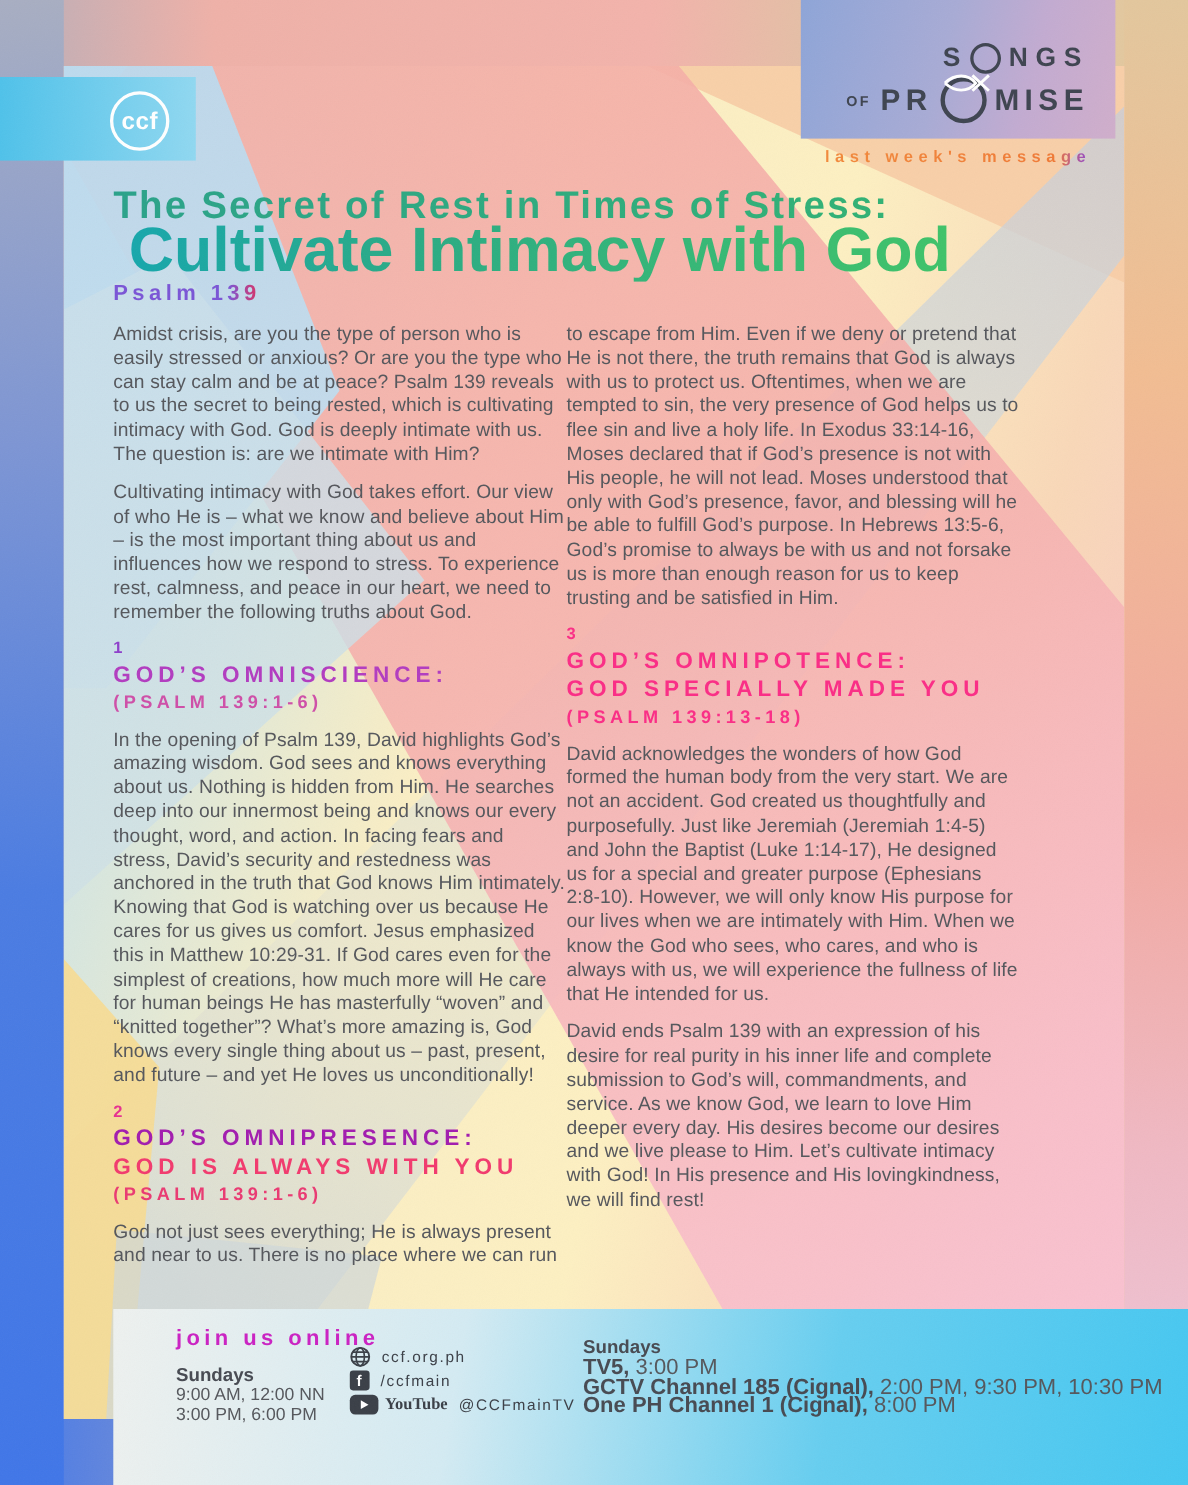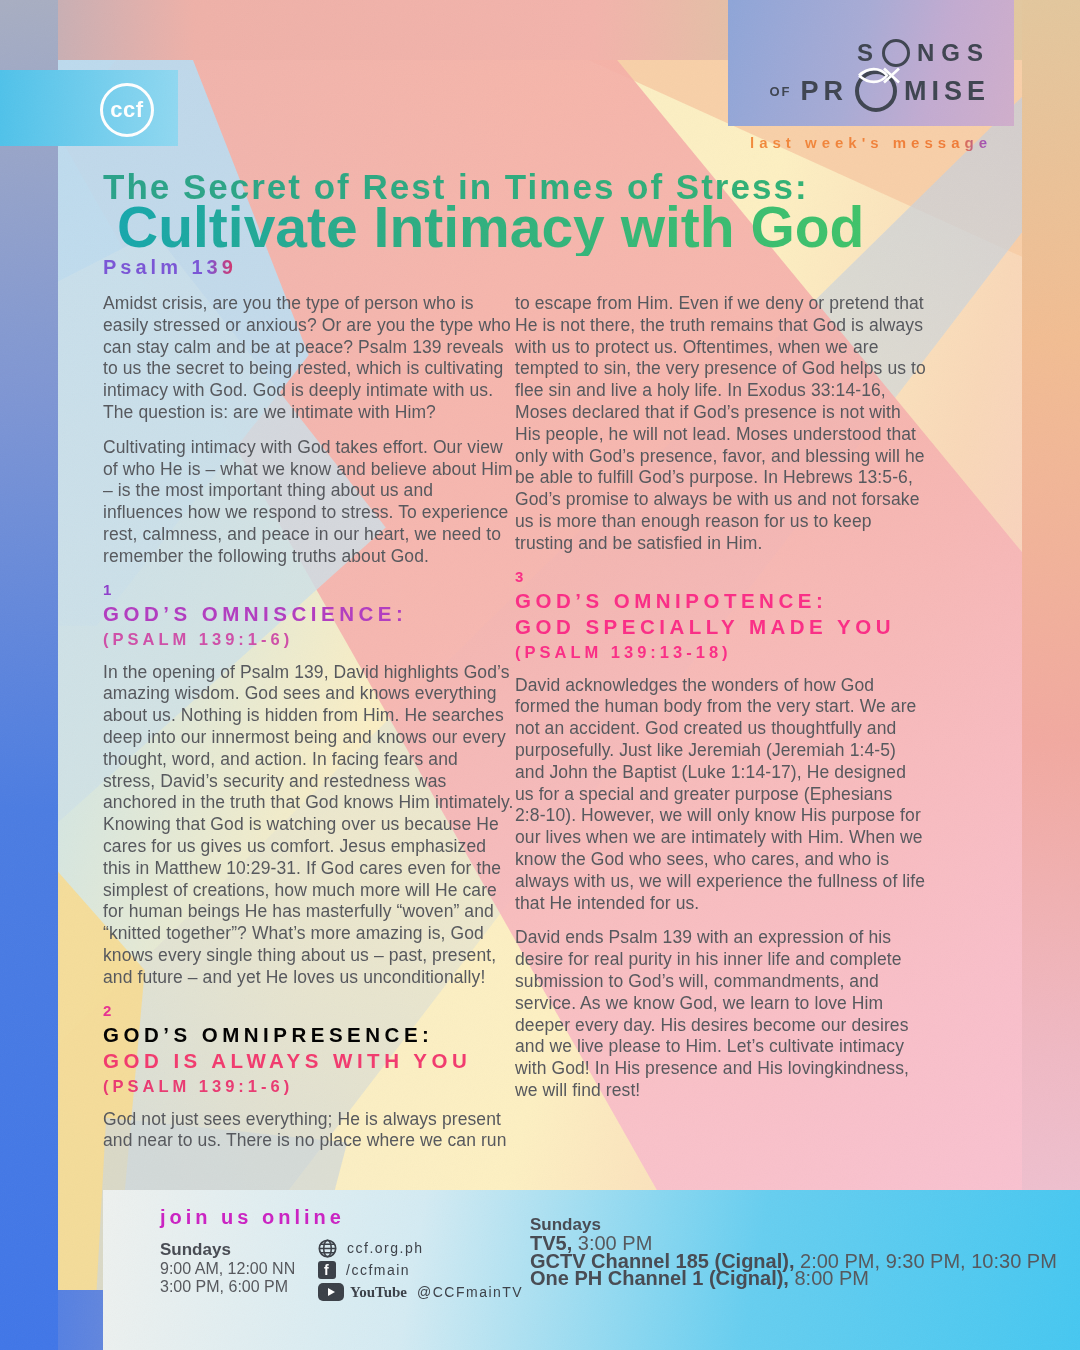--- a/index.html
+++ b/index.html
@@ -74,31 +74,31 @@
 
   
   .content{position:absolute;left:103px;top:293px;width:876px;display:flex;}
   .col{width:412px;}
   .body-p{font-size:17.5px;line-height:21.8px;color:#55575c;margin:0 0 13px;letter-spacing:.1px;}
   .heading{margin:7px 0 13px;font-weight:bold;}
   .hnum{font-size:15px;letter-spacing:2px;margin-bottom:3px;}
   .hline{font-size:20.5px;letter-spacing:4.5px;line-height:26px;}
   .href{font-size:16.5px;letter-spacing:4px;margin-top:3px;}
   .h1 .hnum{color:#8e3ecb}.h1 .l1{color:#b23cc0}.h1 .l2{color:#ee4080}.h1 .href{color:#cf4fa8}
-  .h2 .hnum{color:#e73190}.h2 .l1{color:#000000}.h2 .l2{color:#f23a6e}.h2 .href{color:#ea3a72}
+  .h2 .hnum{color:#e73190}.h2 .l1{color:#a21caf}.h2 .l2{color:#f23a6e}.h2 .href{color:#ea3a72}
   .h3 .hnum,.h3 .l1,.h3 .l2,.h3 .href{color:#fb2d86}
 
   
   .footer{position:absolute;left:103px;top:1190px;width:1048px;height:160px;
     background:linear-gradient(100deg,#eef1ef 0%,#d4ebf3 30%,#66cef0 62%,#3fc6f1 100%);}
   .f-online{position:absolute;left:57px;top:16px;}
   .f-title-online{font-size:20px;font-weight:bold;letter-spacing:4px;color:#cb22c3;}
   .f-day{font-size:17px;font-weight:bold;color:#474a52;margin-top:11px;}
   .f-times{font-size:16px;color:#55575c;line-height:17.5px;}
-  .f-social{position:absolute;left:215px;top:47px;}
+  .f-social{position:absolute;left:215px;top:32px;}
   .s-row{display:flex;align-items:center;height:22px;color:#3c4048;}
   .s-row .txt{font-size:14px;letter-spacing:1.5px;margin-left:10px;}
   .fb-icon{width:18px;height:18px;background:#3a3f47;border-radius:3px;position:relative;display:inline-block;}
   .fb-icon::after{content:"f";color:#fff;font-weight:bold;font-size:14px;position:absolute;left:6px;top:1px;}
   .yt-icon{width:26px;height:18px;background:#3a3f47;border-radius:5px;position:relative;display:inline-block;}
   .yt-icon::after{content:"";position:absolute;left:10px;top:5px;border-left:7px solid #fff;
     border-top:4px solid transparent;border-bottom:4px solid transparent;}
   .yt-word{font-size:15px;font-weight:bold;margin-left:6px;color:#3a3f47;letter-spacing:0;font-family:Liberation Serif, serif;}
   .f-broadcast{position:absolute;left:427px;top:16px;}
   .f-title-b{font-size:20px;font-weight:bold;letter-spacing:4px;color:#6227d8;}

